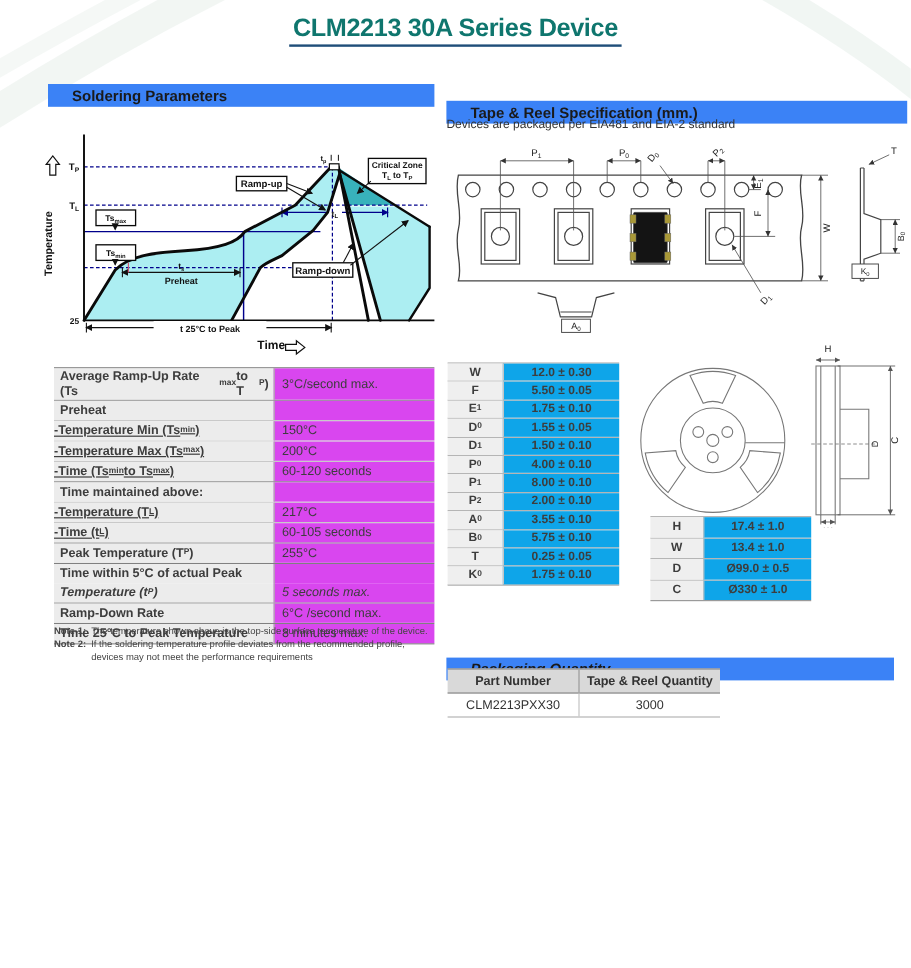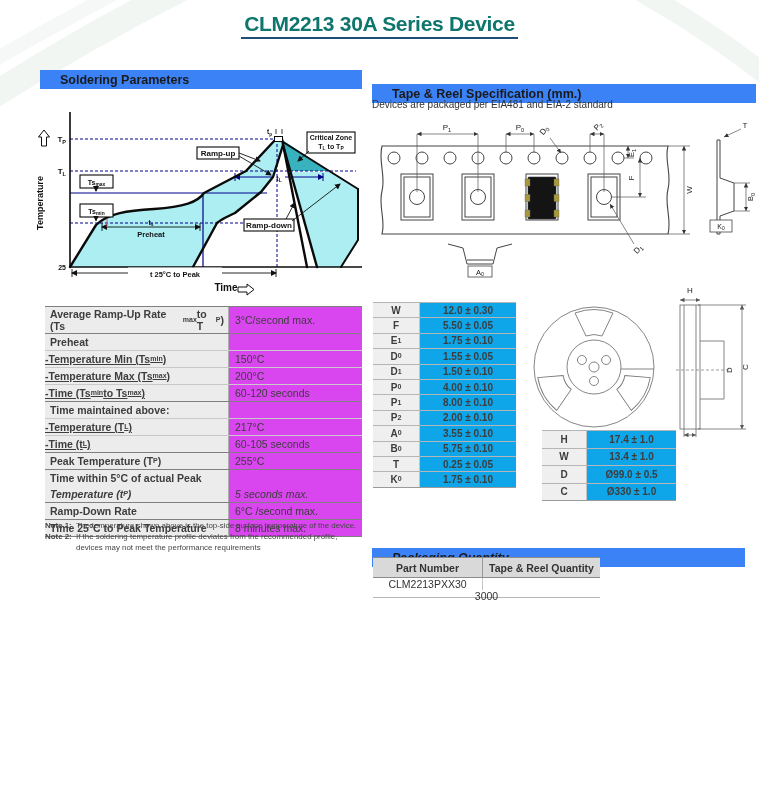--- a/index.html
+++ b/index.html
@@ -44,21 +44,21 @@
   .tape-dims .dlabel{width:46px;}
   .reel-dims .drow{height:17.5px;}
   .reel-dims .dlabel{width:44px;}
   
   .pkg-table{width:227px;font-size:10.5px;color:#333;z-index:2;}
   .pkg-header{display:flex;background:#d9d9d9;border-top:1.2px solid #8c8c8c;
               border-bottom:1.2px solid #8c8c8c;height:19px;font-weight:bold;}
   .pkg-hcell{display:flex;align-items:center;justify-content:center;box-sizing:border-box;}
   .pkg-hcell.c1{width:110px;border-right:1px solid #9a9a9a;}
   .pkg-hcell.c2{flex:1;}
-  .pkg-row{display:flex;height:19px;border-bottom:1px solid #b5b5b5;flex-direction:column;}
+  .pkg-row{display:flex;height:19px;border-bottom:1px solid #b5b5b5;}
   .pkg-cell{display:flex;align-items:center;justify-content:center;box-sizing:border-box;}
   .pkg-cell.c1{width:110px;border-right:1px solid #c4c4c4;}
   .pkg-cell.c2{flex:1;}
   
   svg text{font-family:"Liberation Sans", sans-serif;}
   .svgsub{font-size:70%;}
 </style>
 </head>
 <body>
 

